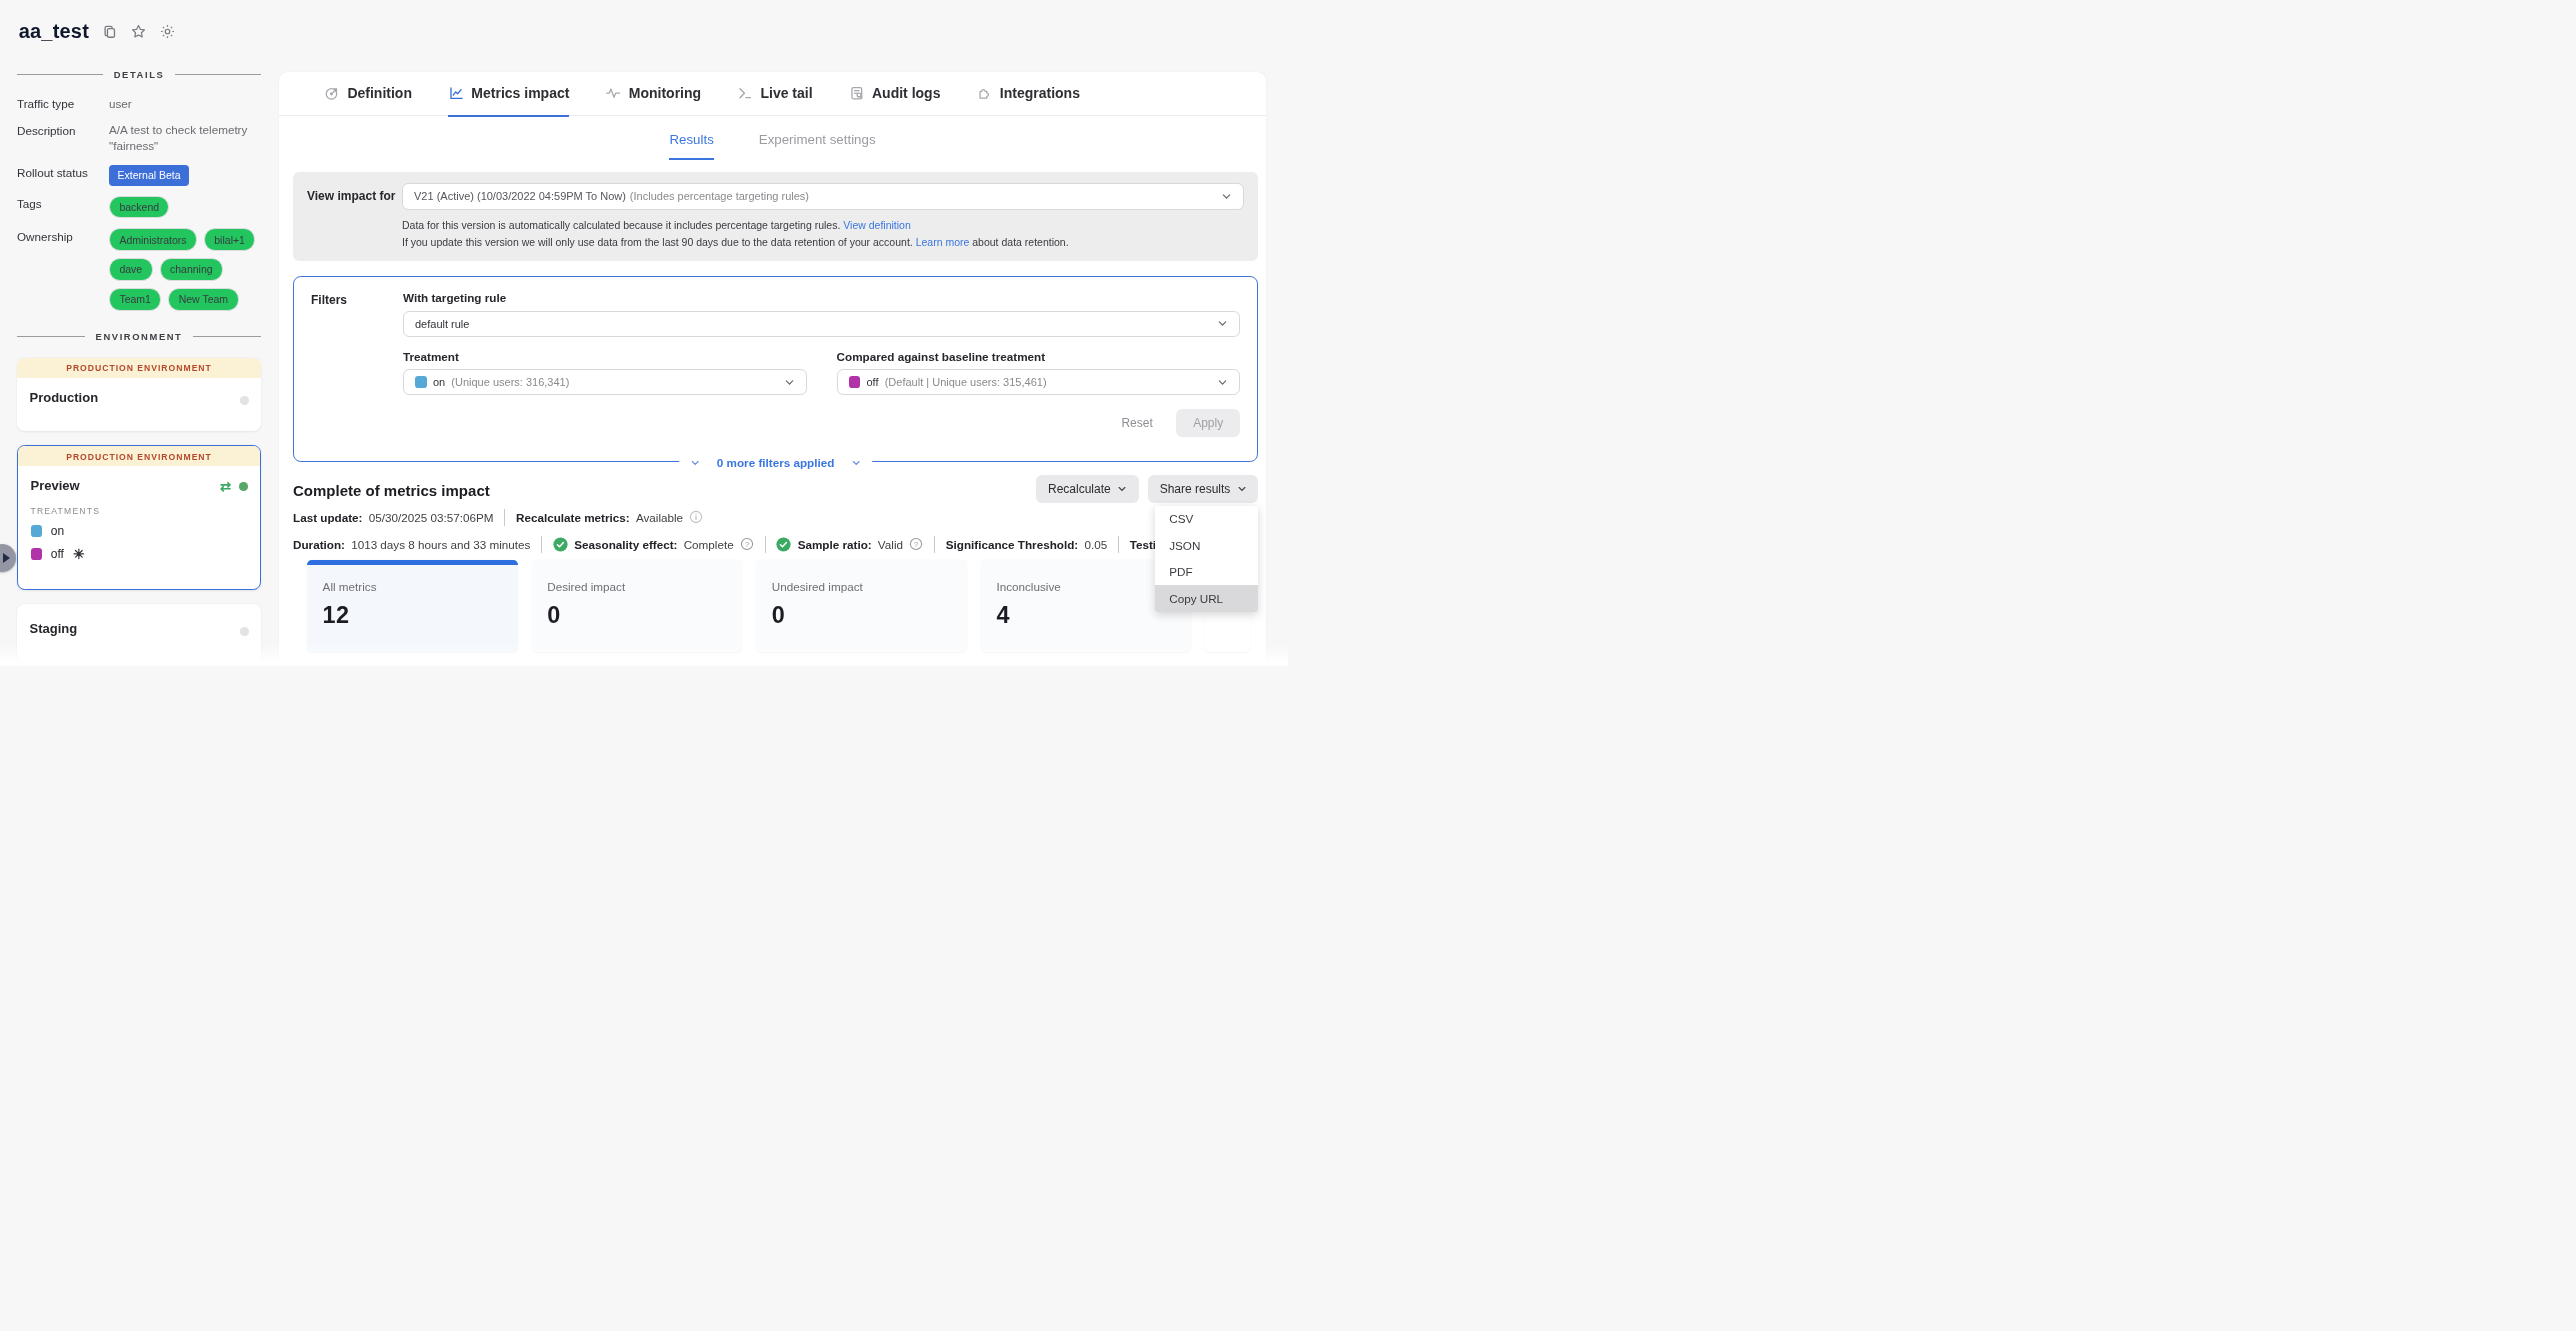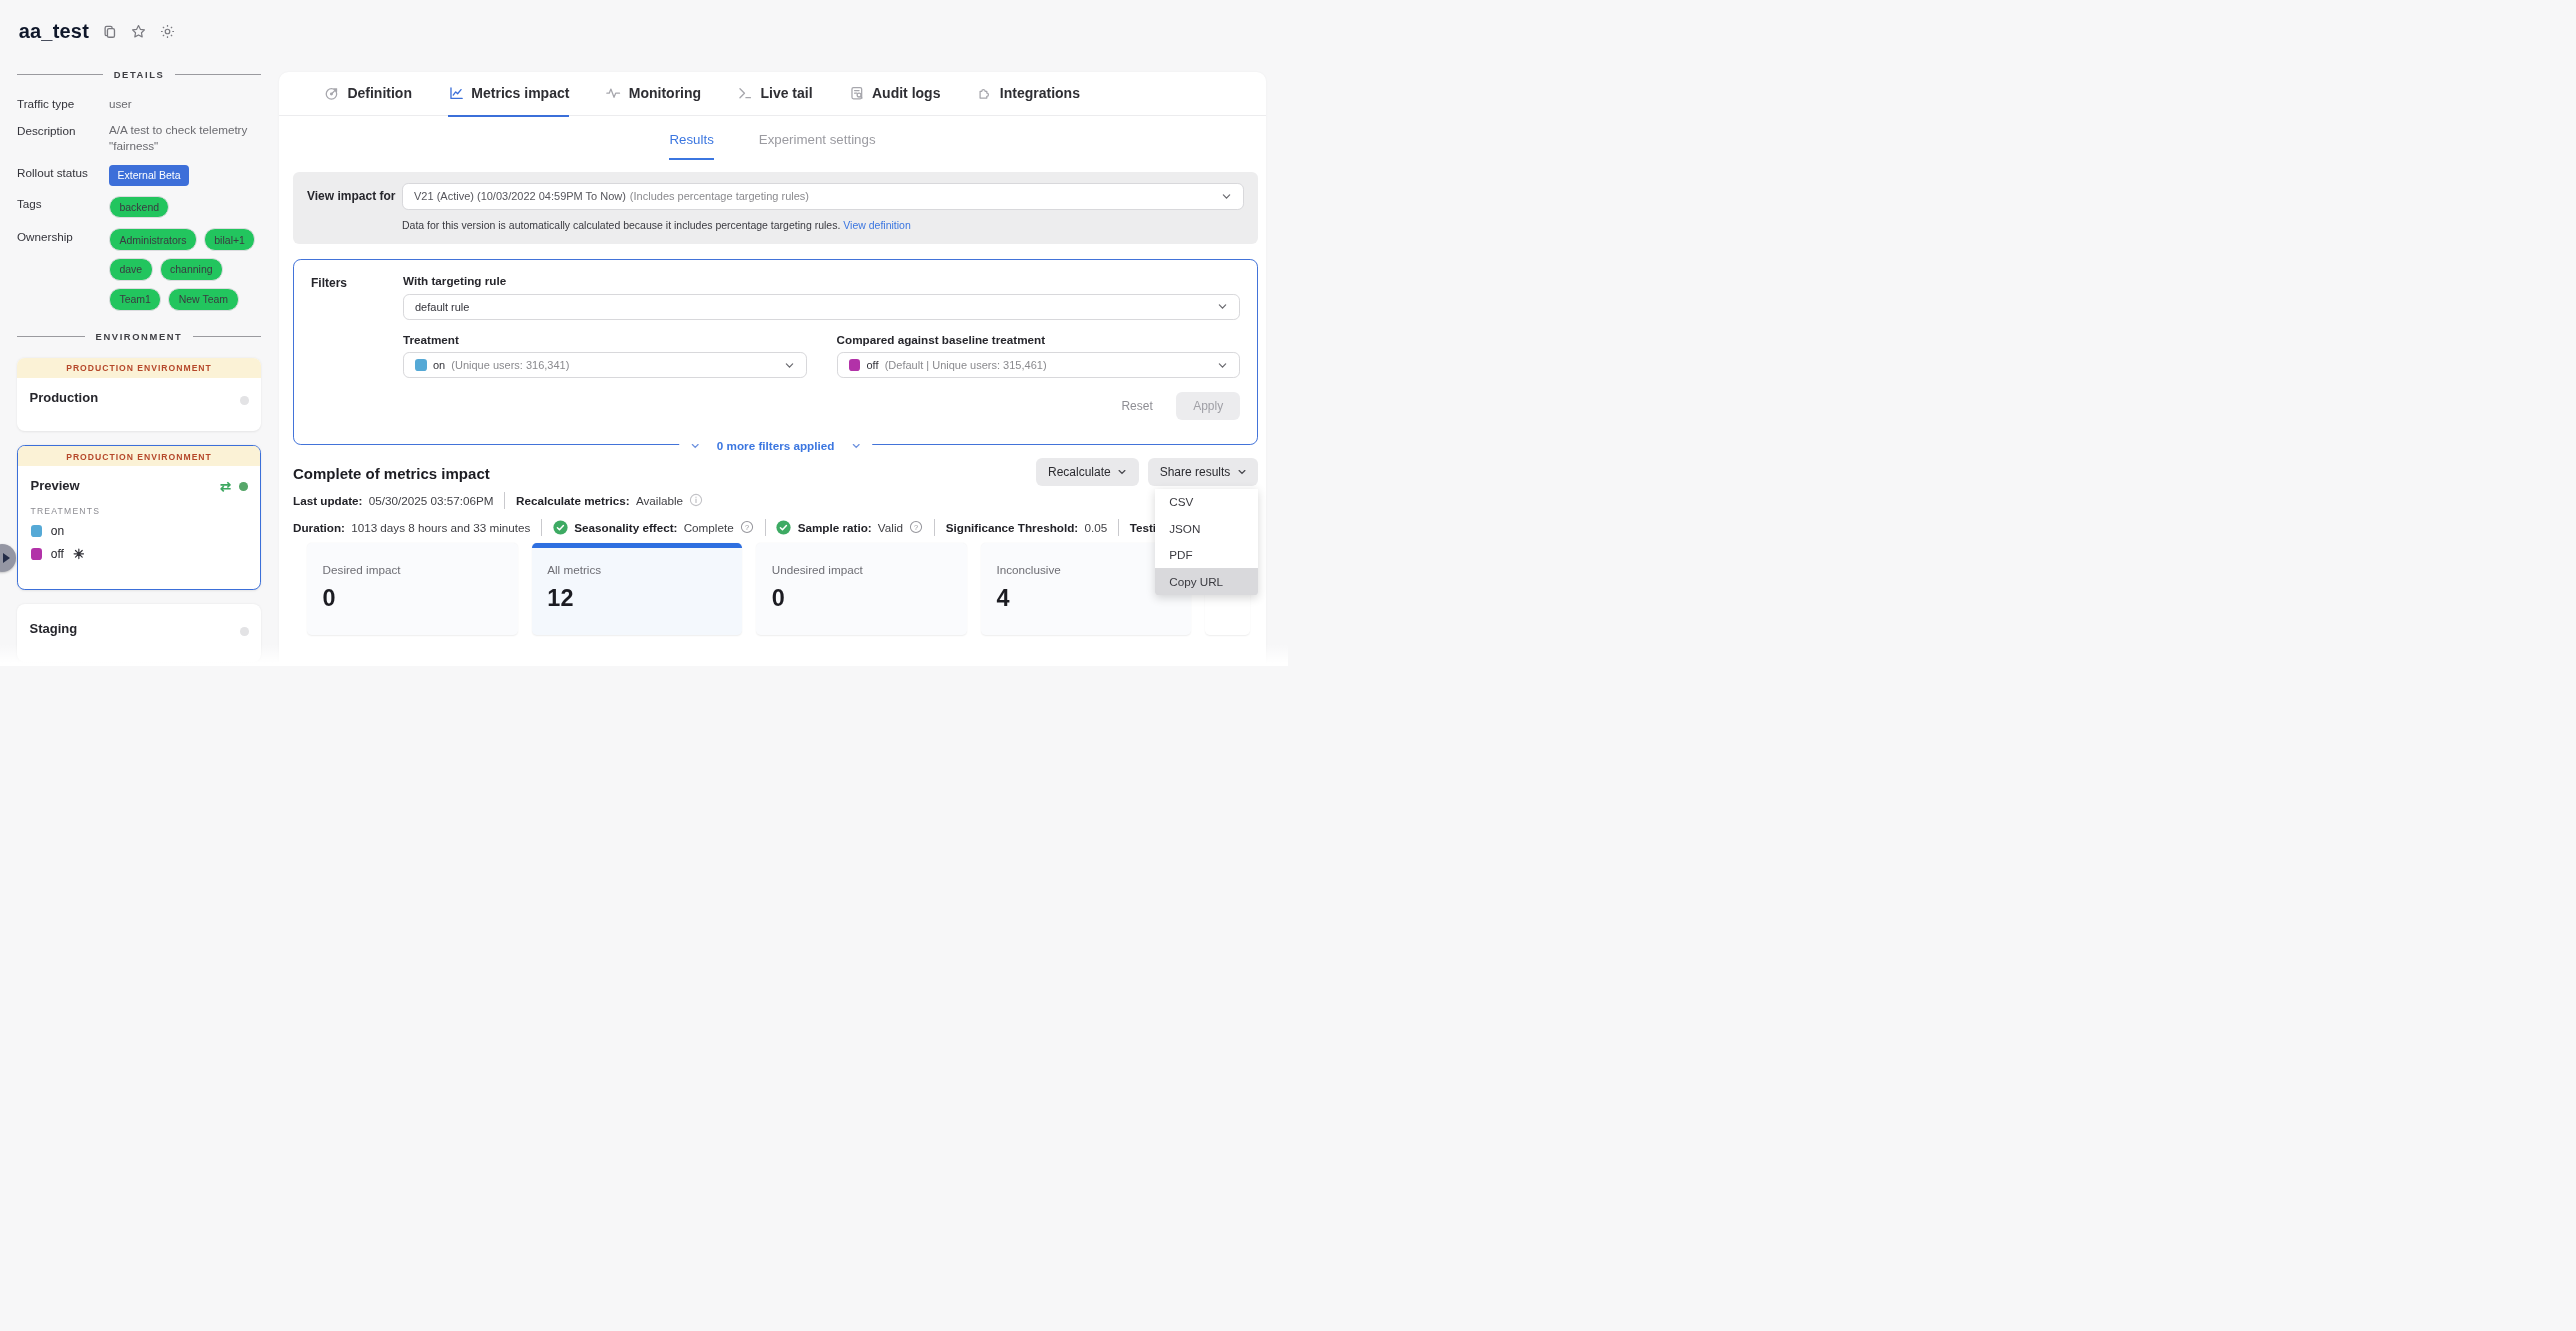--- a/index.html
+++ b/index.html
@@ -316,20 +316,25 @@
           <span class="chev">
             <svg width="11" height="11" viewBox="0 0 14 14" fill="none" stroke="currentColor" stroke-width="1.6" stroke-linecap="round">
                 <path d="M3 5l4 4 4-4"></path>
               </svg>
           </span>
         </div>
         <div class="impact-notes">
           <div>
             <span>Data for this version is automatically calculated because it includes percentage targeting rules.</span>
             <a class="blue-link">View definition</a>
+          </div>
+          <div>
+            <span>If you update this version we will only use data from the last 90 days due to the data retention of your account.</span>
+            <a class="blue-link">Learn more</a>
+            <span>about data retention.</span>
           </div>
         </div>
       </div>
     </div>
 
     <div class="filters-box">
       <div class="filters-label">Filters</div>
       <div class="filters-body">
         <div class="f-label">With targeting rule</div>
         <div class="dd">
@@ -470,28 +475,28 @@
         </span>
         <span class="sep"></span>
         <b>Significance Threshold:</b>
         <span>0.05</span>
         <span class="sep"></span>
         <b>Testing method:</b>
         <span>Seq</span>
       </div>
 
       <div class="cards">
+        <div class="mcard first">
+          <div class="clabel">All metrics</div>
+          <div class="cvalue">12</div>
+        </div>
         <div class="mcard">
           <div class="clabel">Desired impact</div>
           <div class="cvalue">0</div>
         </div>
-        <div class="mcard first">
-          <div class="clabel">All metrics</div>
-          <div class="cvalue">12</div>
-        </div>
         <div class="mcard">
           <div class="clabel">Undesired impact</div>
           <div class="cvalue">0</div>
         </div>
         <div class="mcard">
           <div class="clabel">Inconclusive</div>
           <div class="cvalue">4</div>
         </div>
         <div class="mcard partial"></div>
       </div>

